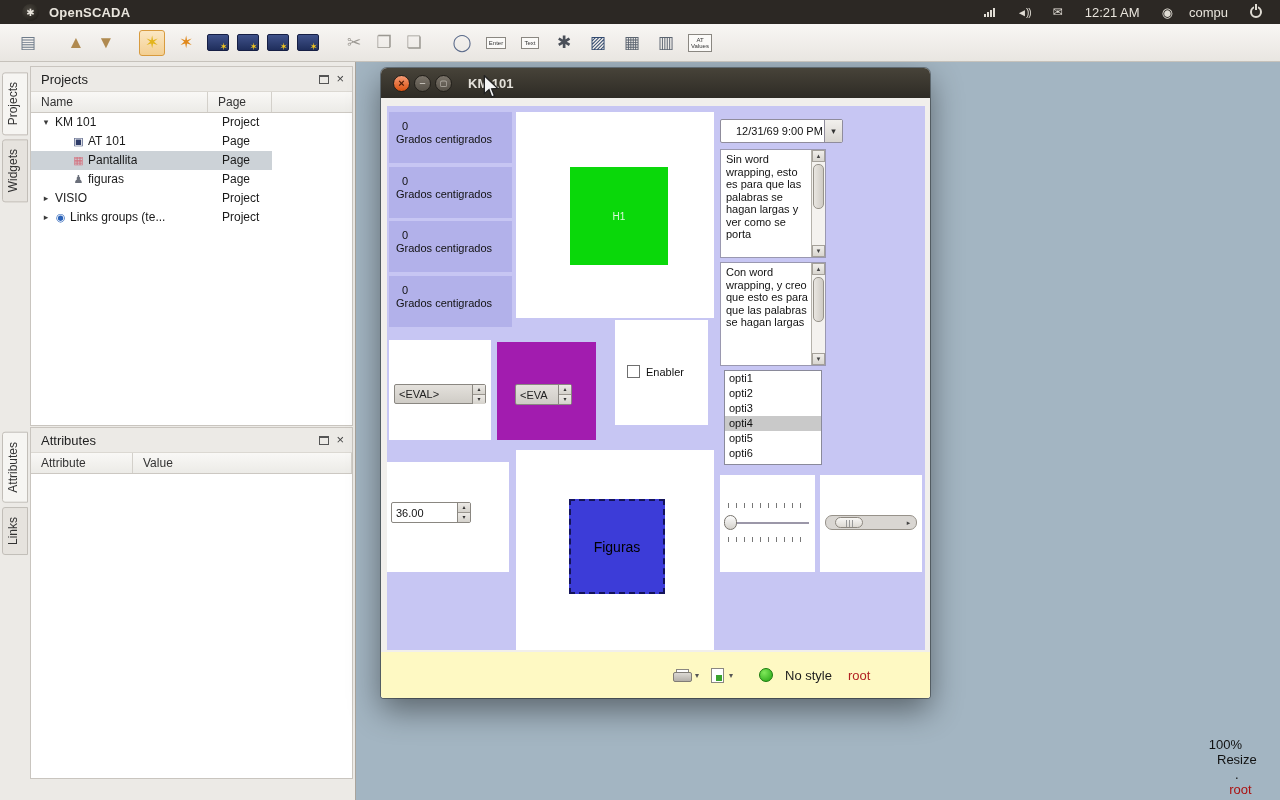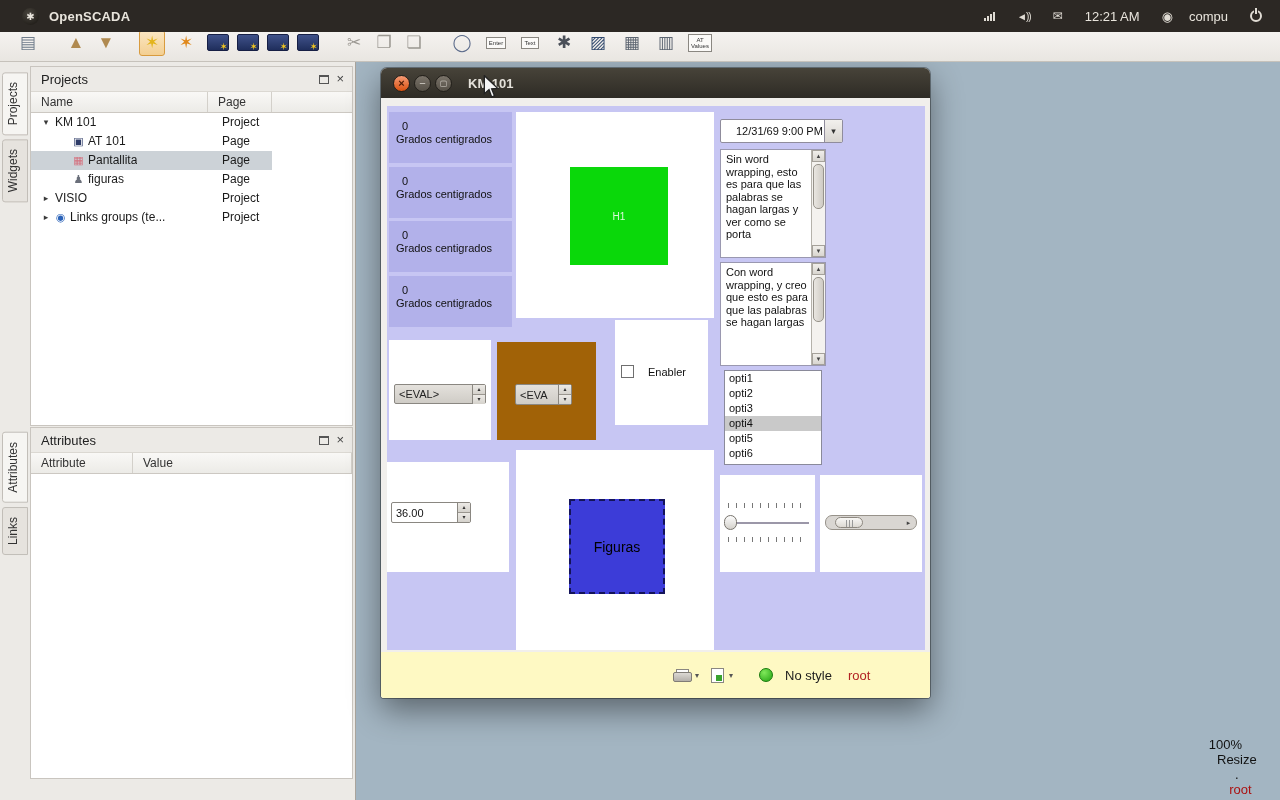--- a/index.html
+++ b/index.html
@@ -1,20 +1,20 @@
 <!DOCTYPE html>
 <html><head>
 <meta charset="utf-8">
 <style>
   * { margin:0; padding:0; box-sizing:border-box; }
   body { font-family:"Liberation Sans", sans-serif; }
   .screen{position:relative;width:1280px;height:800px;background:#a3b5c2;overflow:hidden;font-family:"Liberation Sans",sans-serif;}
 
   
-  .topbar{position:absolute;left:0;top:0;width:100%;height:32px;background:#2c2824;display:flex;align-items:center;color:#e8e4dc;z-index:50;}
+  .topbar{position:absolute;left:0;top:0;width:100%;height:24px;background:#2c2824;display:flex;align-items:center;color:#e8e4dc;z-index:50;}
   .logo{width:17px;height:17px;border-radius:50%;background:radial-gradient(circle at 40% 35%,#4a463f,#16130f);color:#e8e4dc;font-size:10px;display:flex;align-items:center;justify-content:center;margin:0 10px 0 22px;}
   .logo::before{content:"✱";}
   .apptitle{font-size:13px;font-weight:bold;letter-spacing:.2px;}
   .tright{margin-left:auto;display:flex;align-items:center;margin-right:6px;gap:12px;}
   .sig{display:flex;align-items:flex-end;gap:1px;margin-right:10px;}
   .sig i{width:2px;background:#e0dcd4;display:block;}
   .sig i:nth-child(1){height:3px;} .sig i:nth-child(2){height:5px;}
   .sig i:nth-child(3){height:7px;} .sig i:nth-child(4){height:9px;}
   .vol{font-size:10px;color:#e0dcd4;margin-right:10px;letter-spacing:-1px;}
   .vol::before{content:"◄))";}
@@ -97,32 +97,32 @@
   .sbup,.sbdn{position:absolute;left:0;right:0;height:12px;background:linear-gradient(#f0eeea,#d9d6d0);border:1px solid #a5a19a;font-size:6px;color:#444;text-align:center;line-height:11px;}
   .sbup{top:0;} .sbdn{bottom:0;}
   .sbup::before{content:"▲";} .sbdn::before{content:"▼";}
   .sbthumb{position:absolute;left:1px;right:1px;top:14px;height:45px;background:linear-gradient(90deg,#e9e6e1,#cfcbc4);border:1px solid #97938b;border-radius:5px;}
 
   .listbox{position:absolute;left:337px;top:264px;width:98px;height:95px;background:#fff;border:1px solid #8a8a9a;overflow:hidden;}
   .opt{height:15px;line-height:15px;padding-left:4px;}
   .opt.sel{background:#c9c9c9;}
 
   .evalpanel{position:absolute;left:2px;top:234px;width:102px;height:100px;background:#fff;}
-  .evapanel{position:absolute;left:110px;top:236px;width:99px;height:98px;background:#a16207;}
+  .evapanel{position:absolute;left:110px;top:236px;width:99px;height:98px;background:#a21caf;}
   .combo{position:absolute;background:linear-gradient(#e4e1dc,#cfccc6);border:1px solid #8a8781;border-radius:2px;display:flex;align-items:center;}
   .combo .cval{padding-left:4px;flex:1;white-space:nowrap;overflow:hidden;color:#222;}
   .cspin{width:13px;align-self:stretch;border-left:1px solid #8a8781;display:flex;flex-direction:column;}
   .cspin i{flex:1;font-style:normal;font-size:6px;text-align:center;color:#333;background:linear-gradient(#eceae6,#d5d2cc);line-height:9px;}
   .cspin i:first-child{border-bottom:1px solid #9a968f;}
   .cspin i.up::before{content:"▴";} .cspin i.dn::before{content:"▾";}
   .combo-eval{left:5px;top:44px;width:92px;height:20px;}
   .combo-eva{left:18px;top:42px;width:57px;height:21px;}
 
   .enablerpanel{position:absolute;left:228px;top:214px;width:93px;height:105px;background:#fff;}
-  .cbrow{position:absolute;left:6px;top:45px;display:flex;align-items:center;gap:14px;}
+  .cbrow{position:absolute;left:12px;top:45px;display:flex;align-items:center;gap:6px;}
   .cbox{width:13px;height:13px;background:#fff;border:1px solid #6f6f6f;flex:none;}
 
   .spinpanel{position:absolute;left:0;top:356px;width:122px;height:110px;background:#fff;}
   .spinbox{position:absolute;left:4px;top:40px;width:80px;height:21px;background:#fff;border:1px solid #8a8781;border-radius:2px;display:flex;align-items:center;}
   .spinbox .cval{padding-left:4px;flex:1;}
 
   .figpanel{position:absolute;left:129px;top:344px;width:198px;height:200px;background:#fff;}
   .figsq{position:absolute;left:53px;top:49px;width:96px;height:95px;background:#3c3cd8;border:2px dashed #14145a;display:flex;align-items:center;justify-content:center;font-size:14px;color:#000;}
 
   .sliderpanel{position:absolute;left:333px;top:369px;width:95px;height:97px;background:#fff;}

